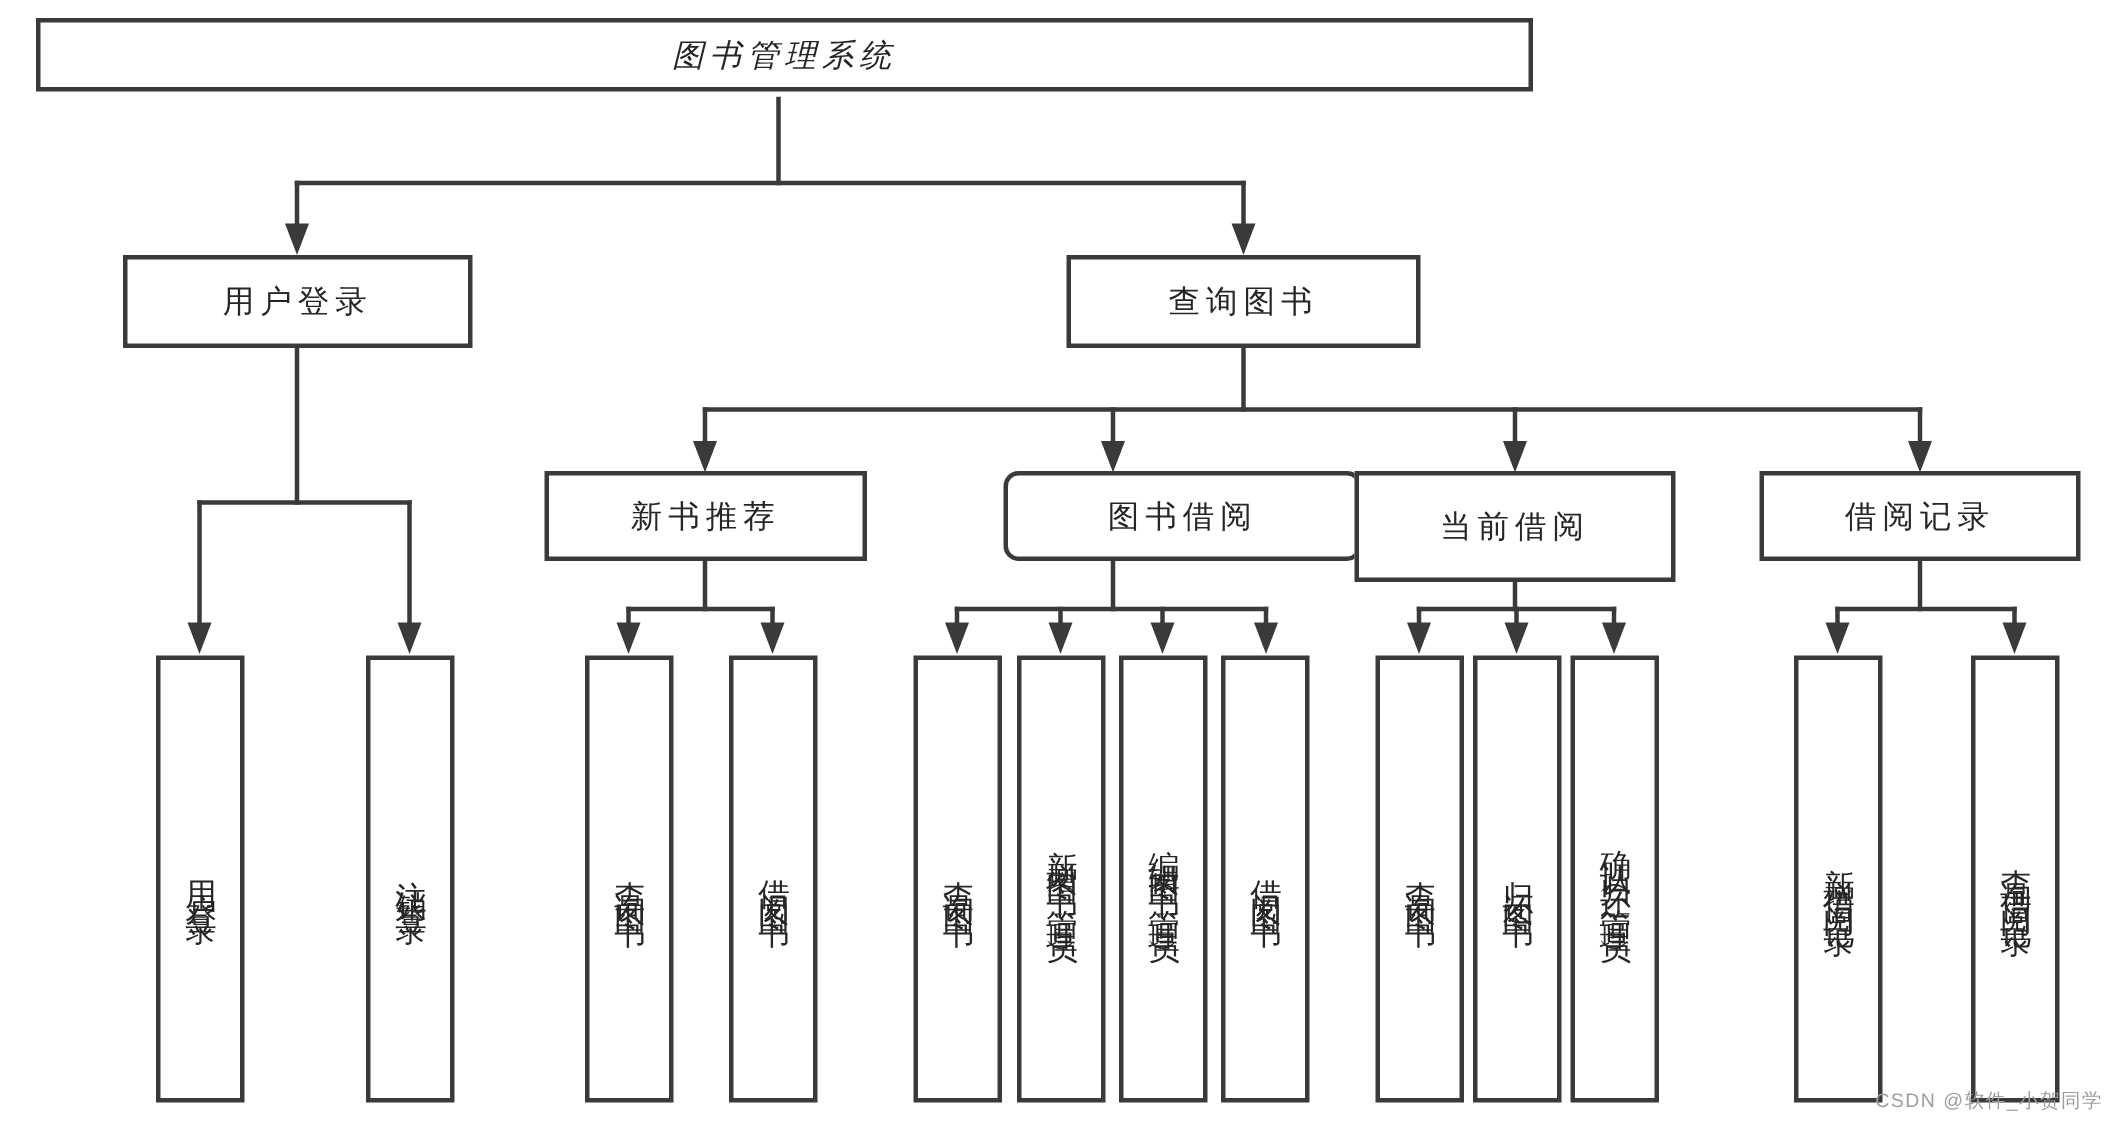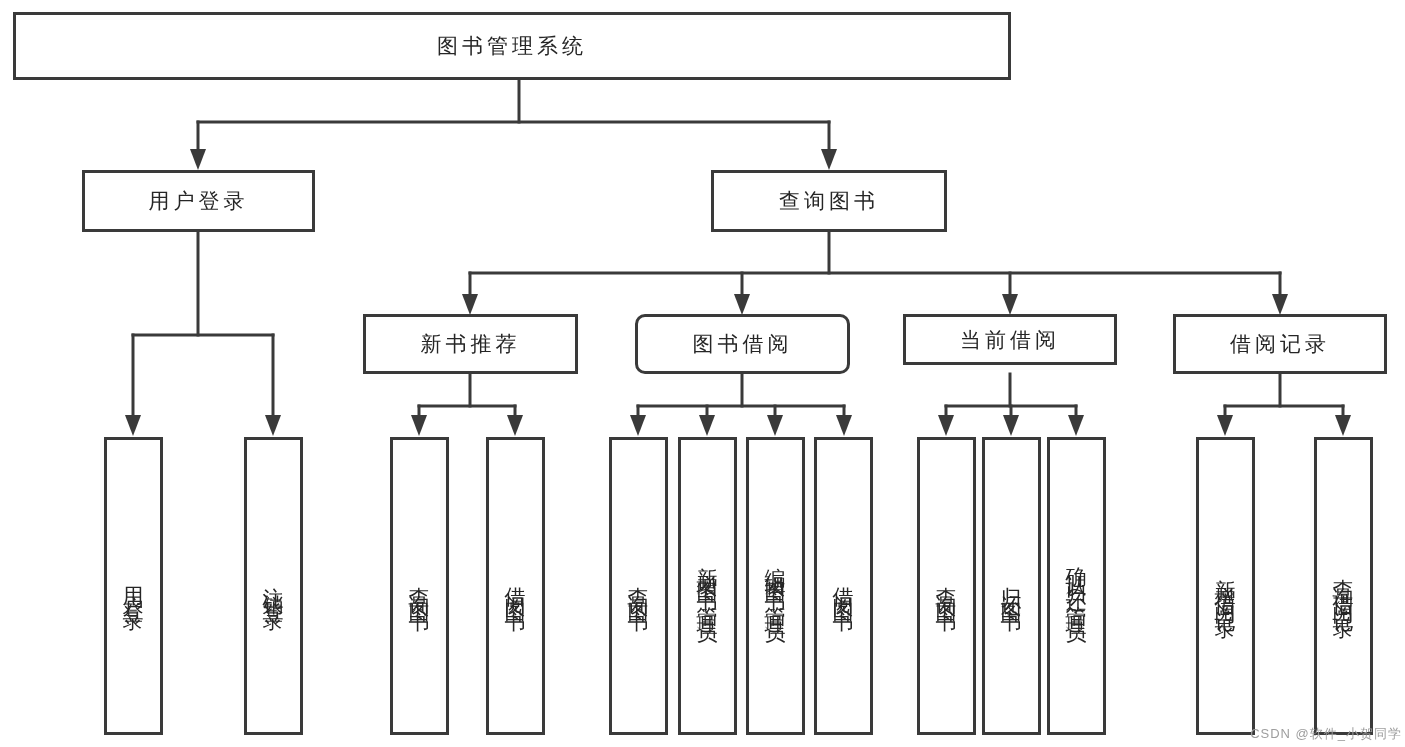--- a/index.html
+++ b/index.html
@@ -118,38 +118,38 @@
       <path d="M767 415 L783 415 L775 436 Z"></path>
       <path d="M836 415 L852 415 L844 436 Z"></path>
       <path d="M938 415 L954 415 L946 436 Z"></path>
       <path d="M1003 415 L1019 415 L1011 436 Z"></path>
       <path d="M1068 415 L1084 415 L1076 436 Z"></path>
       <path d="M1217 415 L1233 415 L1225 436 Z"></path>
       <path d="M1335 415 L1351 415 L1343 436 Z"></path>
     </g>
   </svg>
 
-  <div class="box h" style="left:13px; top:12px; width:998px; height:68px;">
+  <div class="box h" style="left:24px; top:12px; width:998px; height:49px;font-style:italic;">
     <span>图书管理系统</span>
   </div>
 
   <div class="box h" style="left:82px; top:170px; width:233px; height:62px;">
     <span>用户登录</span>
   </div>
   <div class="box h" style="left:711px; top:170px; width:236px; height:62px;">
     <span>查询图书</span>
   </div>
 
   <div class="box h" style="left:363px; top:314px; width:215px; height:60px;">
     <span>新书推荐</span>
   </div>
-  <div class="box h" style="left:635px; top:314px; width:215px; height:60px;border-radius:10px;">
+  <div class="box h" style="left:669px; top:314px; width:239px; height:60px;border-radius:10px;">
     <span>图书借阅</span>
   </div>
-  <div class="box h" style="left:903px; top:314px; width:214px; height:51px;">
+  <div class="box h" style="left:903px; top:314px; width:214px; height:74px;">
     <span>当前借阅</span>
   </div>
   <div class="box h" style="left:1173px; top:314px; width:214px; height:60px;">
     <span>借阅记录</span>
   </div>
 
   <div class="box v" style="left:104px; top:437px; width:59px; height:298px;">
     <span>用户登录</span>
   </div>
   <div class="box v" style="left:244px; top:437px; width:59px; height:298px;">

